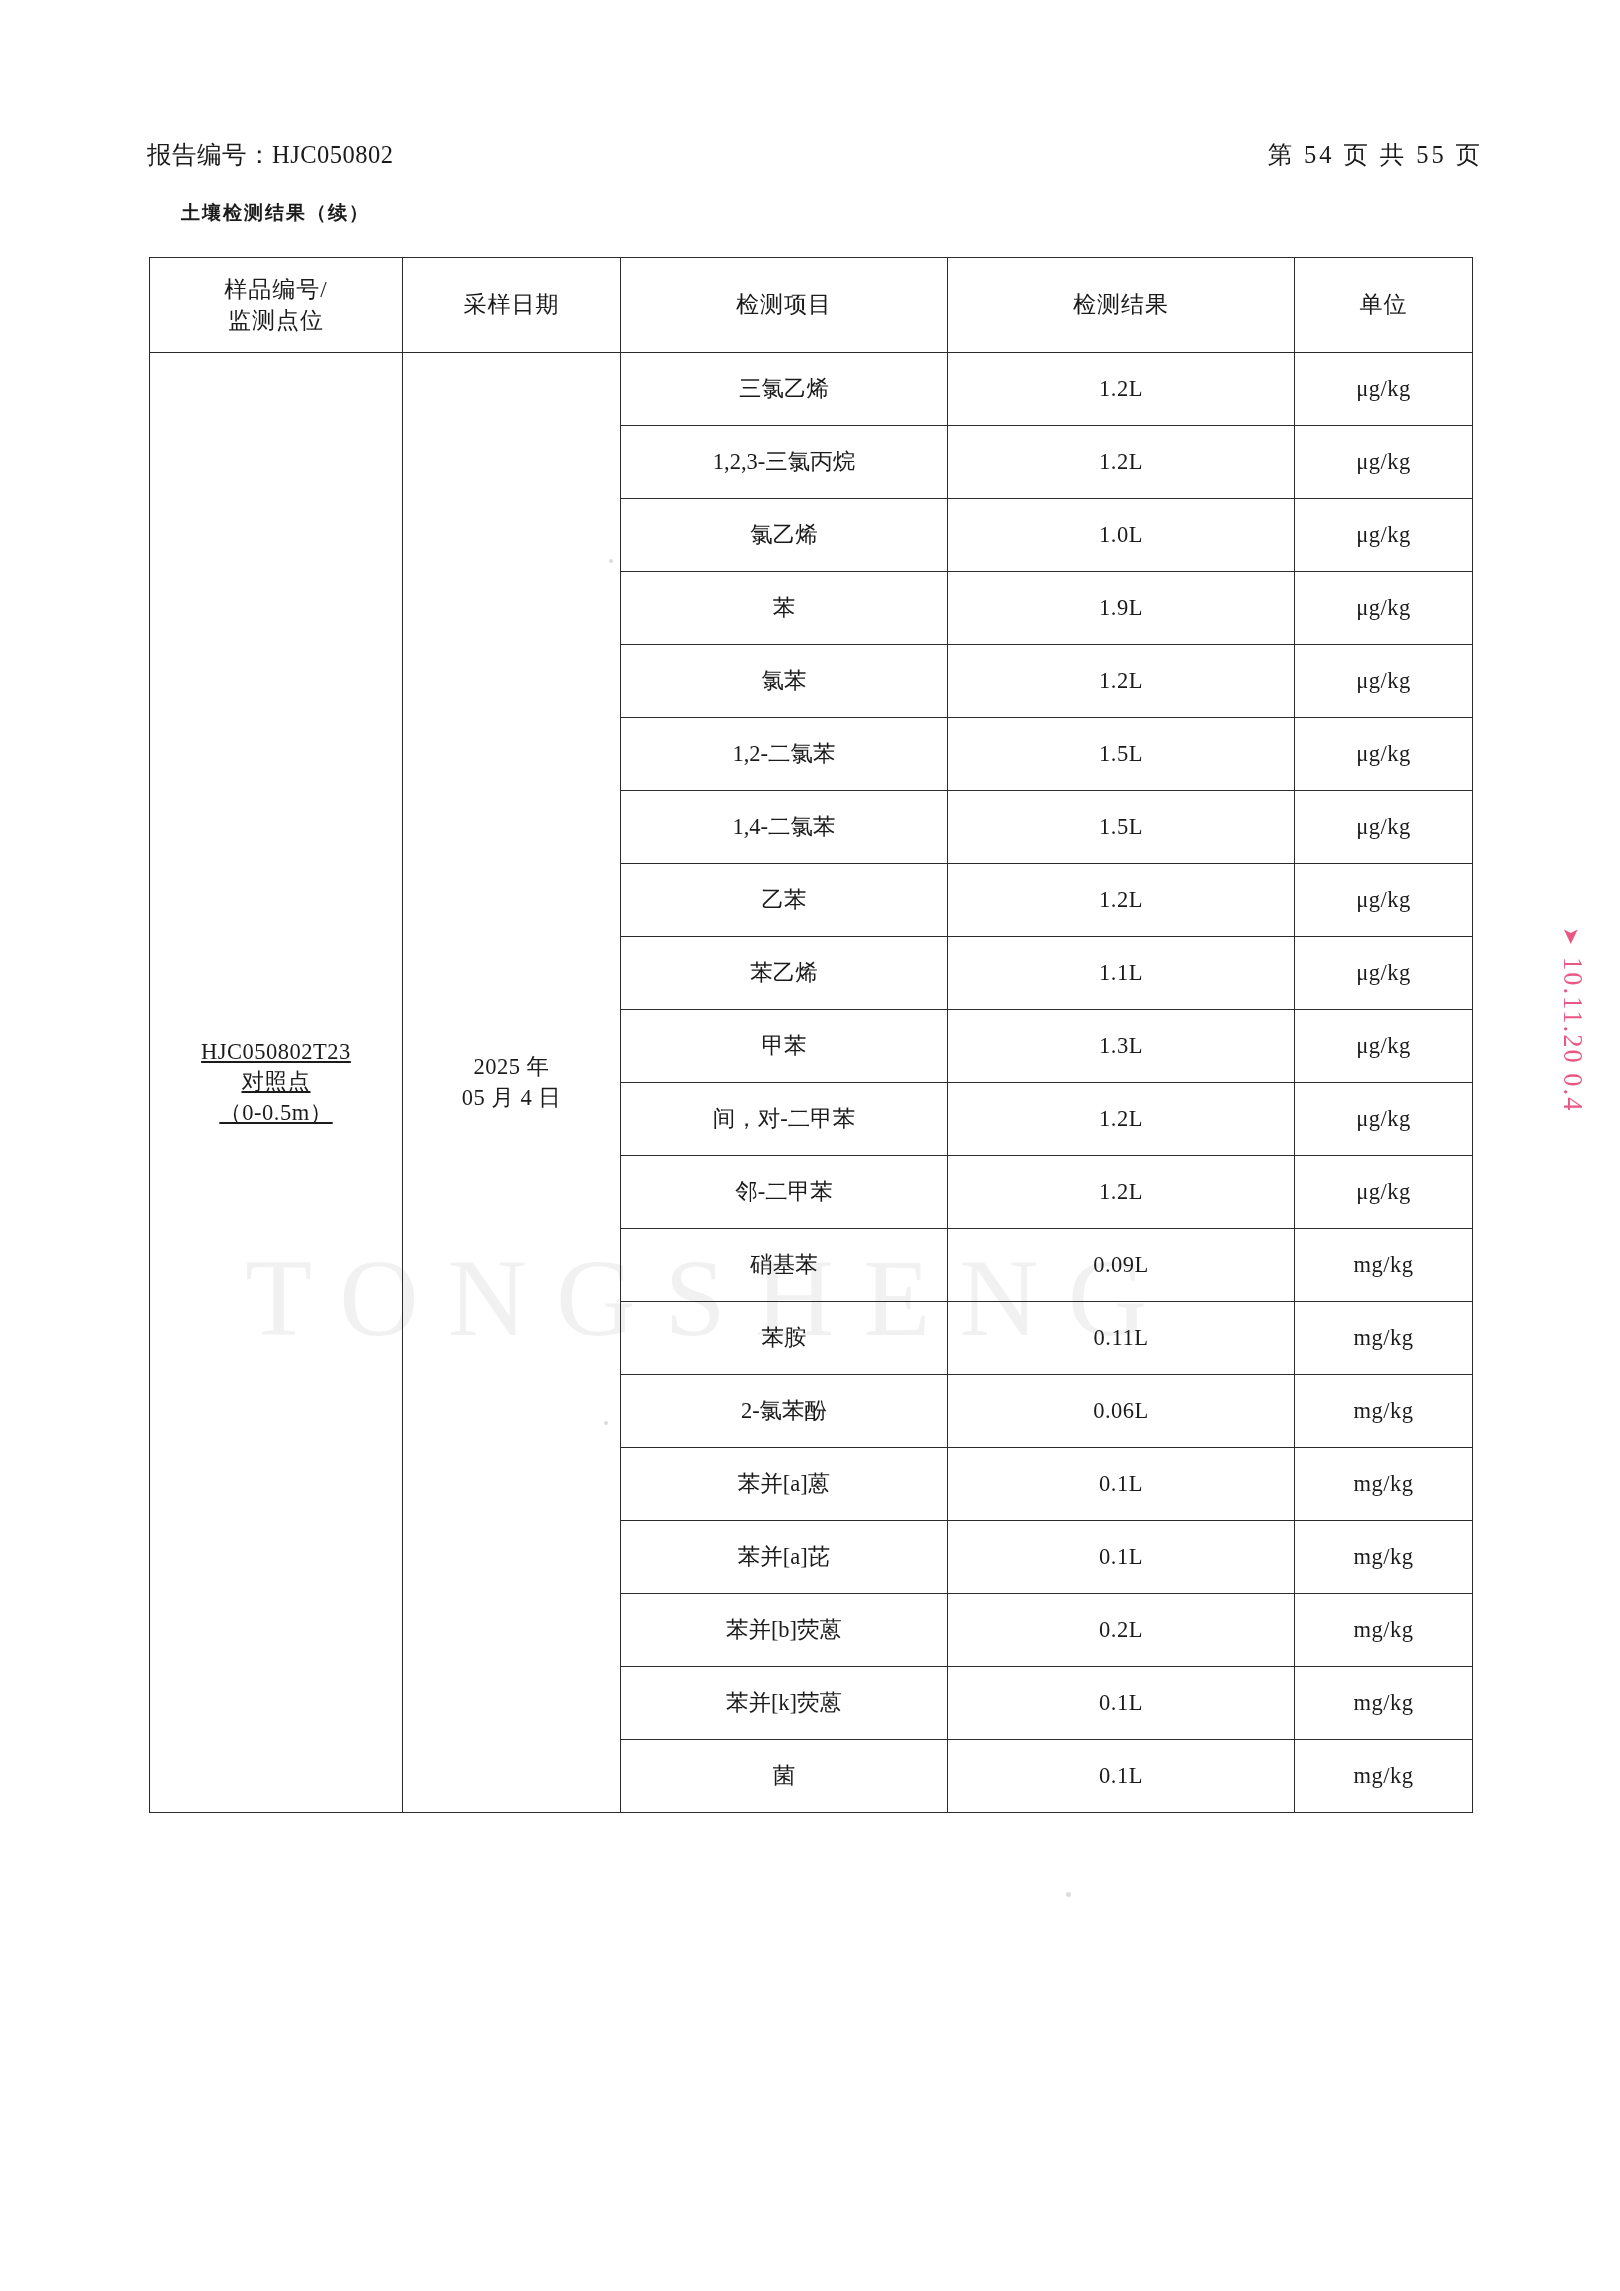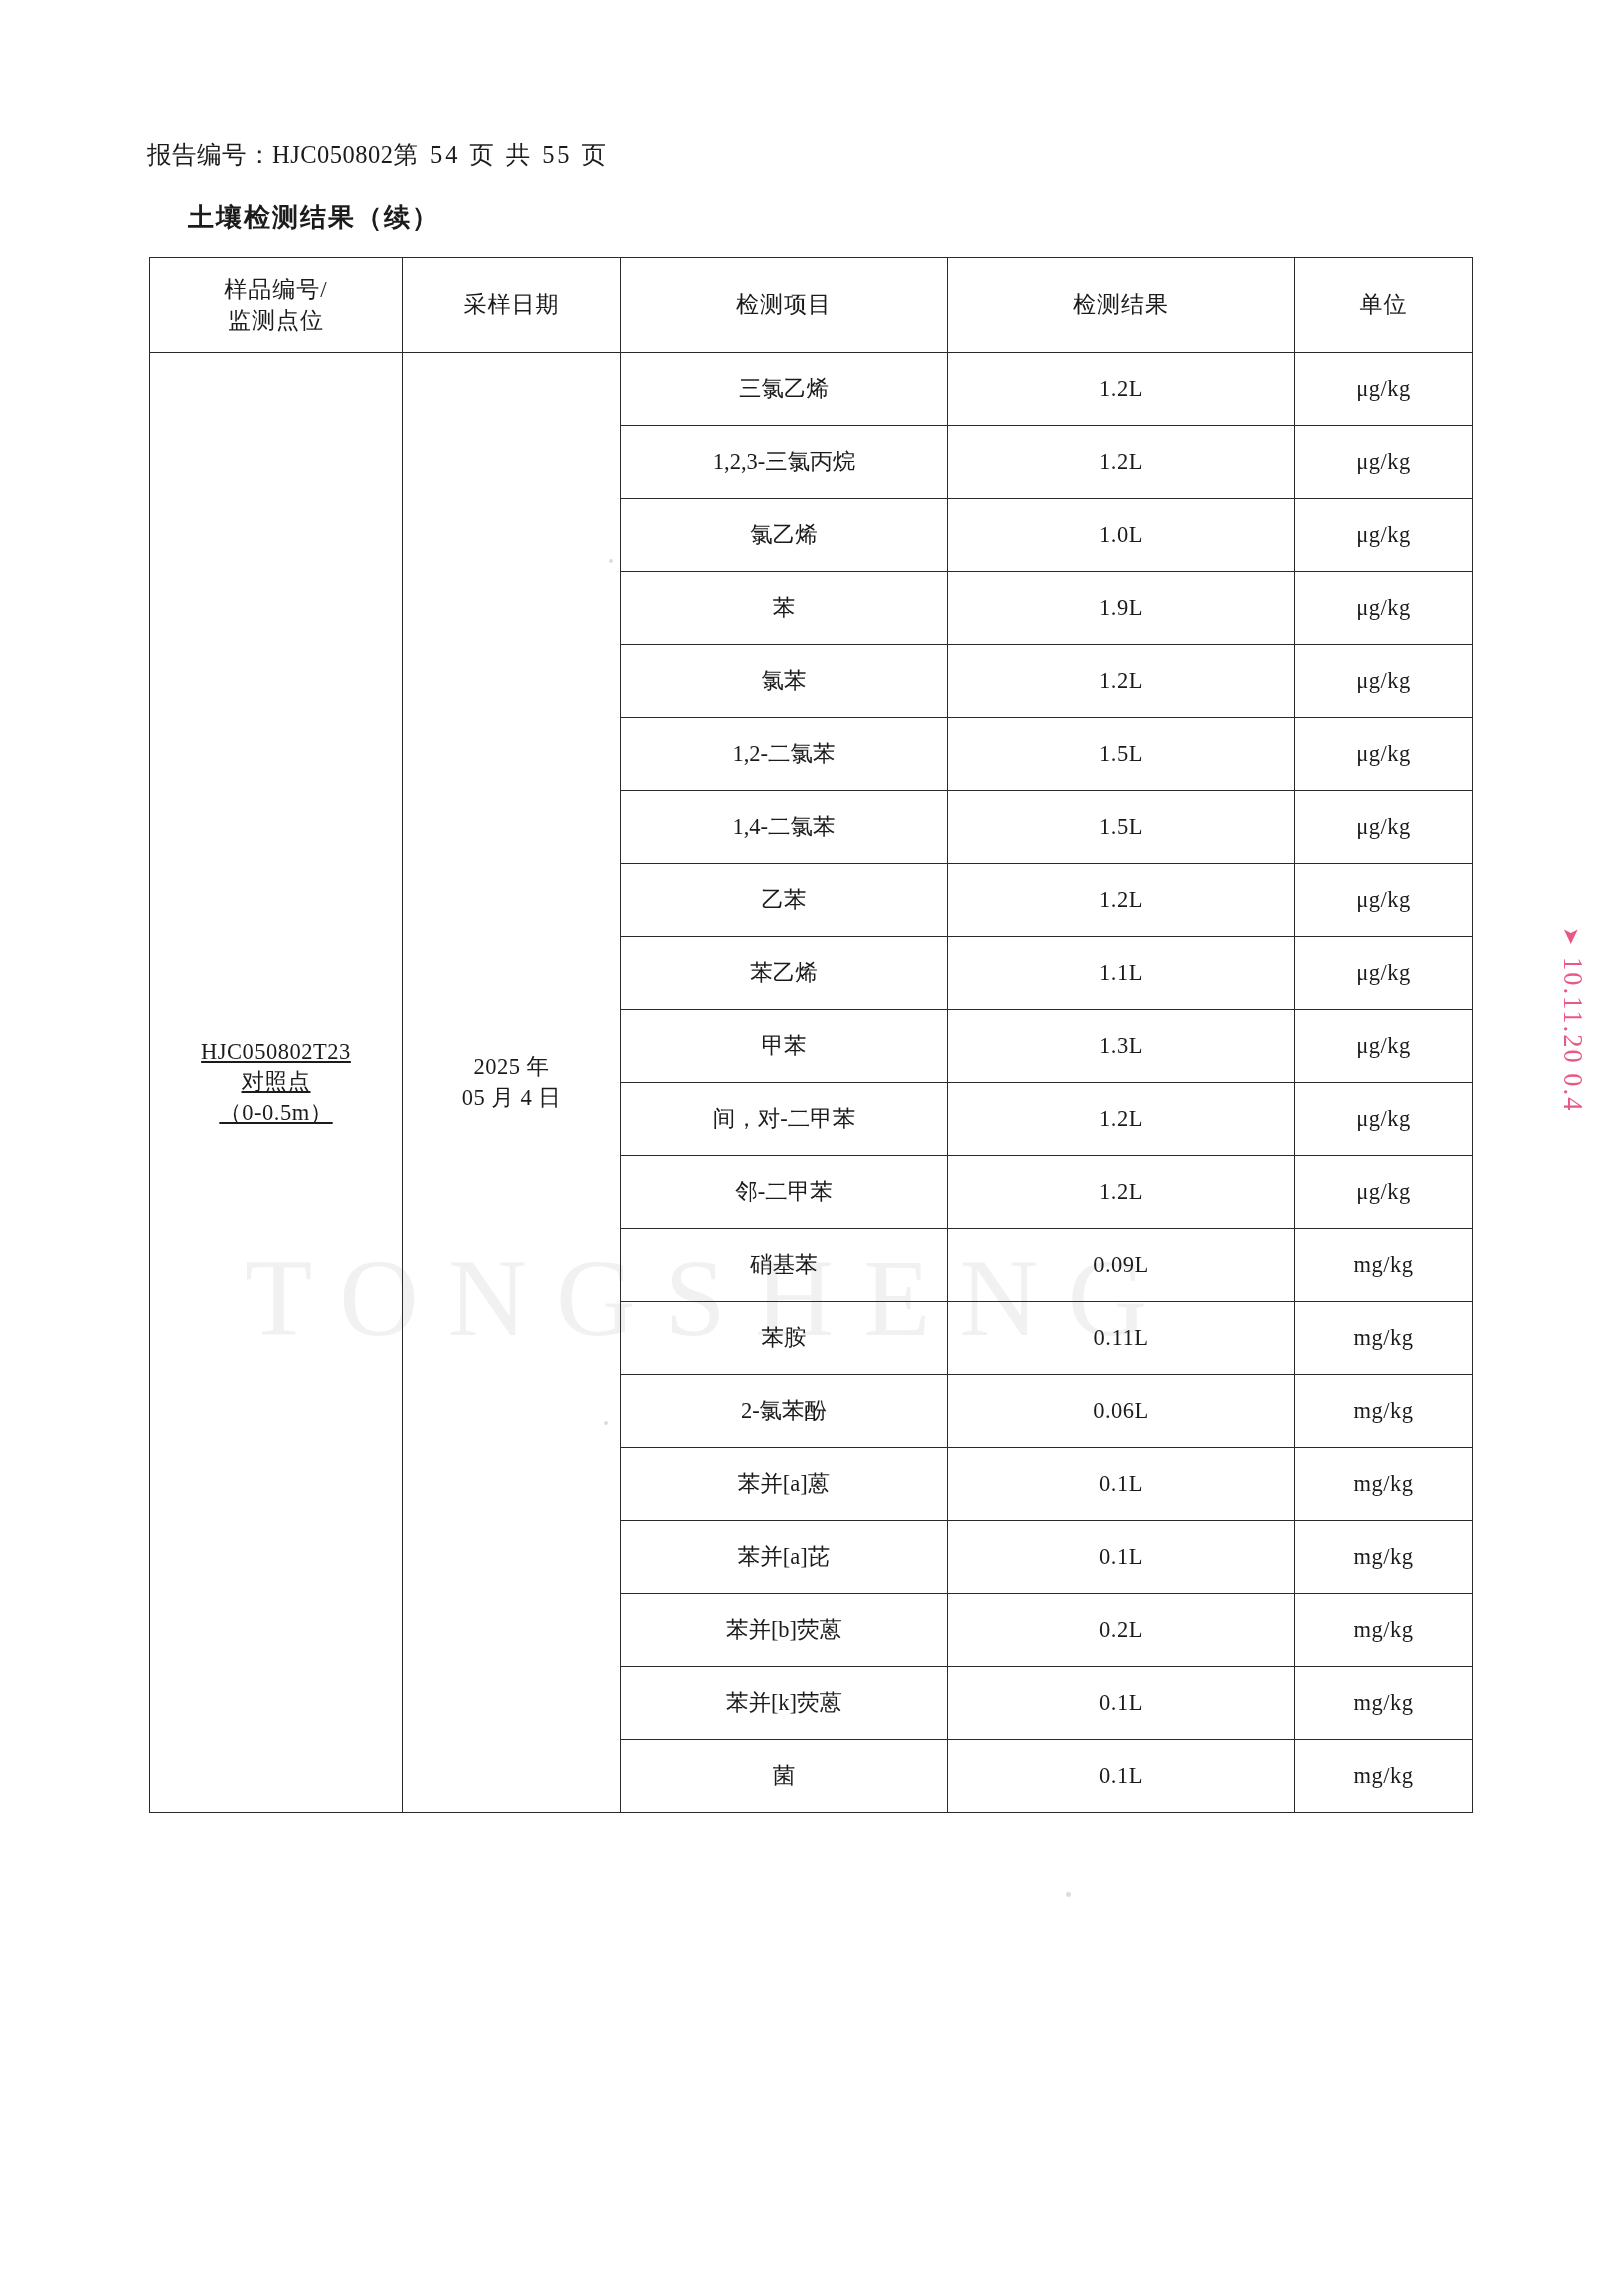--- a/index.html
+++ b/index.html
@@ -23,42 +23,42 @@
     padding: 0;
   }
 
   
   .header {
     position: absolute;
     top: 116px;
     left: 147px;
     right: 137px;
     display: flex;
-    justify-content: flex-start;
+    justify-content: space-between;
     align-items: flex-end;
     font-size: 24.5px;
     letter-spacing: 0.5px;
   }
   .header .report-no {
     font-family: "Liberation Serif", serif;
     white-space: nowrap;
   }
   .header .page-no {
     font-family: "Liberation Serif", serif;
     white-space: nowrap;
     letter-spacing: 2.9px;
     margin-top: 22px;
   }
 
   
   .section-title {
     position: absolute;
     top: 200px;
-    left: 188px;
-    font-size: 26px;
+    left: 181px;
+    font-size: 19px;
     font-weight: bold;
     letter-spacing: 2px;
   }
 
   
   .table-wrap {
     position: absolute;
     top: 257px;
     left: 149px;
     width: 1323px;

